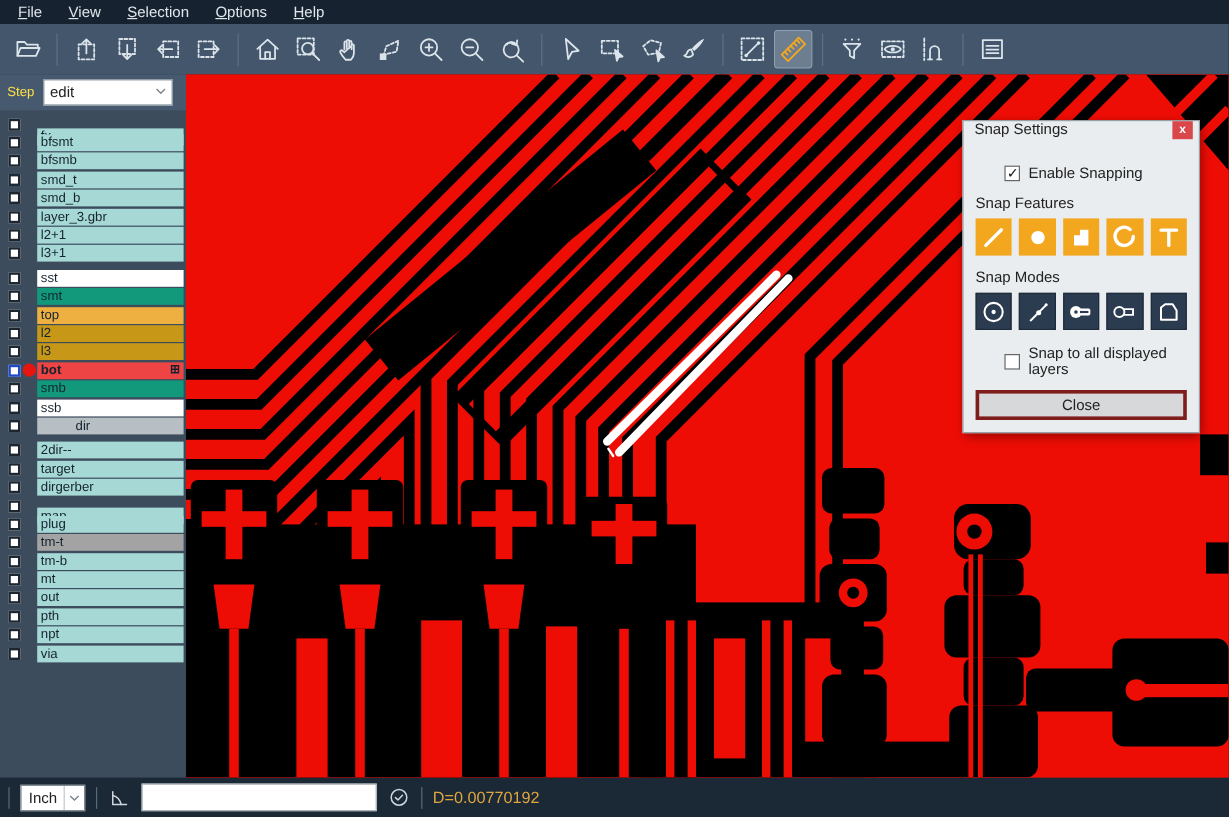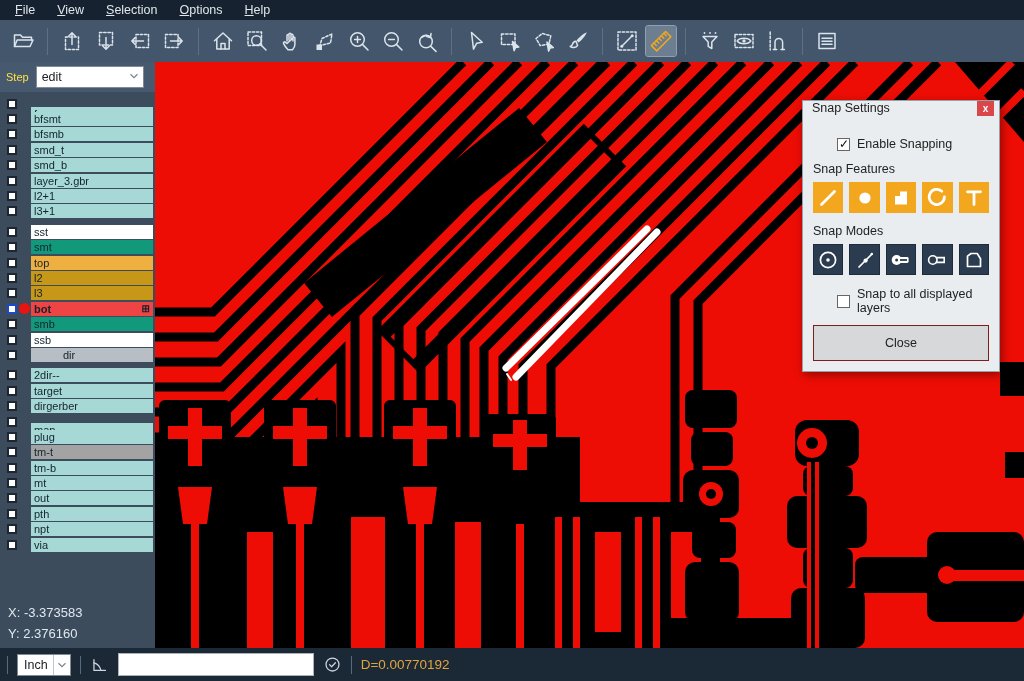--- a/index.html
+++ b/index.html
@@ -49,21 +49,21 @@
   .dlg-close { width:17px; height:15px; background:#d9474b; color:#fff; font-size:10px; font-weight:bold; display:flex; align-items:center; justify-content:center; line-height:1; }
   .dlg-body { padding:6px 10px 10px; }
   .dlg-cbrow { display:flex; align-items:center; gap:7px; margin-top:4px; font-size:12.5px;margin-left:24px; }
   .dlg-cb { width:13px; height:13px; background:#fff; border:1px solid #666; flex:none; position:relative; }
   .dlg-cb.checked::after { content:"✓"; position:absolute; left:1px; top:-2px; font-size:12px; color:#111; }
   .section-label { margin:11px 0 6px; font-size:12.5px; }
   .icon-row { display:flex; gap:6px; }
   .feat-btn { width:31px; height:31px; background:#f2a71f; display:flex; align-items:center; justify-content:center; }
   .mode-btn { width:31px; height:31px; background:#2c3c50; border:1px solid #1e2b3a; display:flex; align-items:center; justify-content:center; }
   .feat-btn svg, .mode-btn svg { width:24px; height:24px; }
-  .dlg-close-btn { margin-top:10px; width:100%; height:36px; background:#d6d8da; border:1px solid #7f1d1d; font-size:12.5px; display:flex; align-items:center; justify-content:center; }
+  .dlg-close-btn { margin-top:10px; width:100%; height:25px; background:#d6d8da; border:3px solid #7f1d1d; font-size:12.5px; display:flex; align-items:center; justify-content:center; }
 
   
   #bottombar { height:33px; background:#1b2836; display:flex; align-items:center; padding-left:7px; gap:9px; }
   .bb-sep { width:1px; height:18px; background:#566b7d; }
   .unit-select { height:22px; background:#fff; display:flex; align-items:center; font-size:12.5px; color:#222; padding-left:6px; border:1px solid #7e8a94; }
   .unit-select .chev { border-left:1px solid #c3c8cc; height:100%; display:flex; align-items:center; margin-left:5px; padding:0 1px; }
   .bb-icon svg { width:19px; height:19px; stroke:#cdd6de; fill:none; stroke-width:1.6; stroke-linecap:round; stroke-linejoin:round; display:block; }
   .bb-input { width:196px; height:23px; border:1px solid #aab2b8; background:#fff; font-size:12px; padding:0 4px; }
   .d-value { color:#e0a63d; font-size:13.5px; }
 </style>
@@ -388,24 +388,20 @@
             <span class="dot-zone"></span>
             <span class="layer-label" style="background: rgb(166, 216, 213);">npt</span>
           </div>
           <div class="layer-row">
             <span class="layer-cb"></span>
             <span class="dot-zone"></span>
             <span class="layer-label" style="background: rgb(166, 216, 213);">via</span>
           </div>
         </div>
       </div>
-    <div class="coords">
-      <div>X: -3.373583</div>
-      <div>Y: 2.376160</div>
-    </div>
   </div>
 
   <div id="canvas-wrap">
     <svg class="pcb" width="869" height="586" viewBox="0 0 869 586">
       <rect width="869" height="586" fill="#ee0d05"></rect>
       <g stroke="#000" stroke-width="9" fill="none">
         <path d="M-5 250H58L308 0"></path>
           <path d="M-5 275H61L336 0"></path>
           <path d="M-5 300H64L364 0"></path>
         <path d="M-5 325H67L392 0"></path>

